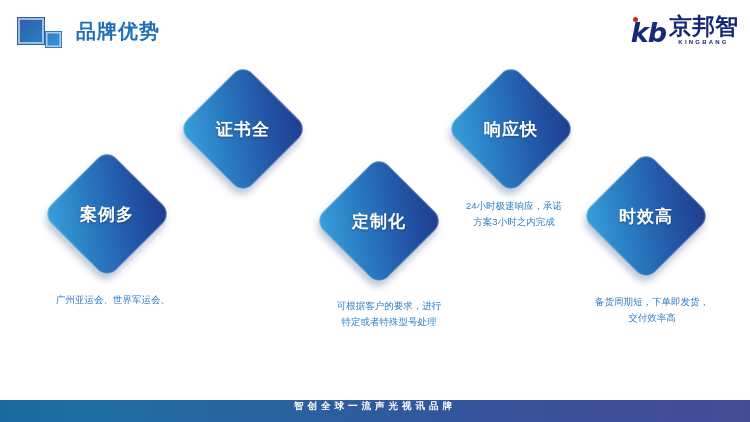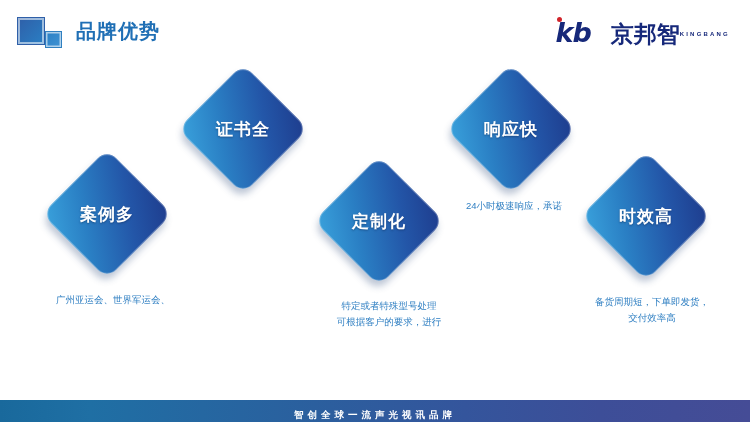--- a/index.html
+++ b/index.html
@@ -37,34 +37,34 @@
   }
   .page-title{
     position:absolute;left:76px;top:16px;
     font-size:20px;font-weight:bold;color:#1f6fb5;
     letter-spacing:1px;line-height:30px;
     white-space:nowrap;
   }
 
   
   .logo{
-    position:absolute;right:20px;top:14px;height:32px;
-    display:flex;align-items:flex-end;gap:20px;
+    position:absolute;right:12px;top:14px;height:32px;
+    display:flex;align-items:flex-end;gap:3px;
   }
   .logo-kb{
     position:relative;
     font-size:27px;font-weight:bold;font-style:italic;
     color:#16287a;line-height:27px;letter-spacing:-1px;
     font-family:"DejaVu Sans",sans-serif;
   }
   .logo-dot{
     position:absolute;left:2px;top:-2px;width:5px;height:5px;
     border-radius:50%;background:#d1232a;
   }
-  .logo-cn-wrap{display:flex;align-items:center;}
+  .logo-cn-wrap{display:flex;flex-direction:column;align-items:center;}
   .logo-cn{
     font-size:23px;font-weight:bold;color:#16287a;line-height:24px;
     letter-spacing:0px;white-space:nowrap;
   }
   .logo-en{
     font-size:6px;font-weight:bold;color:#16287a;
     letter-spacing:2.2px;line-height:8px;white-space:nowrap;
   }
 
   
@@ -93,21 +93,21 @@
     font-size:9.5px;
     line-height:16px;
     white-space:nowrap;
   }
   .desc div{white-space:nowrap;}
 
   
   .footer{
     position:absolute;left:0;bottom:0;width:750px;height:22px;
     background:linear-gradient(90deg,#19699c 0%,#1f6fa4 12%,#2b5f9e 42%,#34559c 62%,#3d4e98 80%,#454c96 100%);
-    display:flex;align-items:flex-end;justify-content:center;
+    display:flex;align-items:flex-start;justify-content:center;
   }
   .footer-text{
     color:#ffffff;font-size:9.5px;font-weight:bold;
     letter-spacing:4px;white-space:nowrap;
   }
 </style>
 </head>
 <body>
 
 <div class="slide">
@@ -139,29 +139,30 @@
   </div>
 
   <div class="diamond" style="left:197px;top:83px;">
     <div class="dlabel">证书全</div>
   </div>
 
   <div class="diamond" style="left:333px;top:175px;">
     <div class="dlabel">定制化</div>
   </div>
   <div class="desc" style="left:289px;top:298px;width:200px;">
+    <div>可根据客户的要求，进行</div>
     <div>特定或者特殊型号处理</div>
-    <div>可根据客户的要求，进行</div>
   </div>
 
   <div class="diamond" style="left:465px;top:83px;">
     <div class="dlabel">响应快</div>
   </div>
   <div class="desc" style="left:414px;top:198px;width:200px;">
     <div>24小时极速响应，承诺</div>
+    <div>方案3小时之内完成</div>
   </div>
 
   <div class="diamond" style="left:600px;top:170px;">
     <div class="dlabel">时效高</div>
   </div>
   <div class="desc" style="left:552px;top:294px;width:200px;">
     <div>备货周期短，下单即发货，</div>
     <div>交付效率高</div>
   </div>
 

